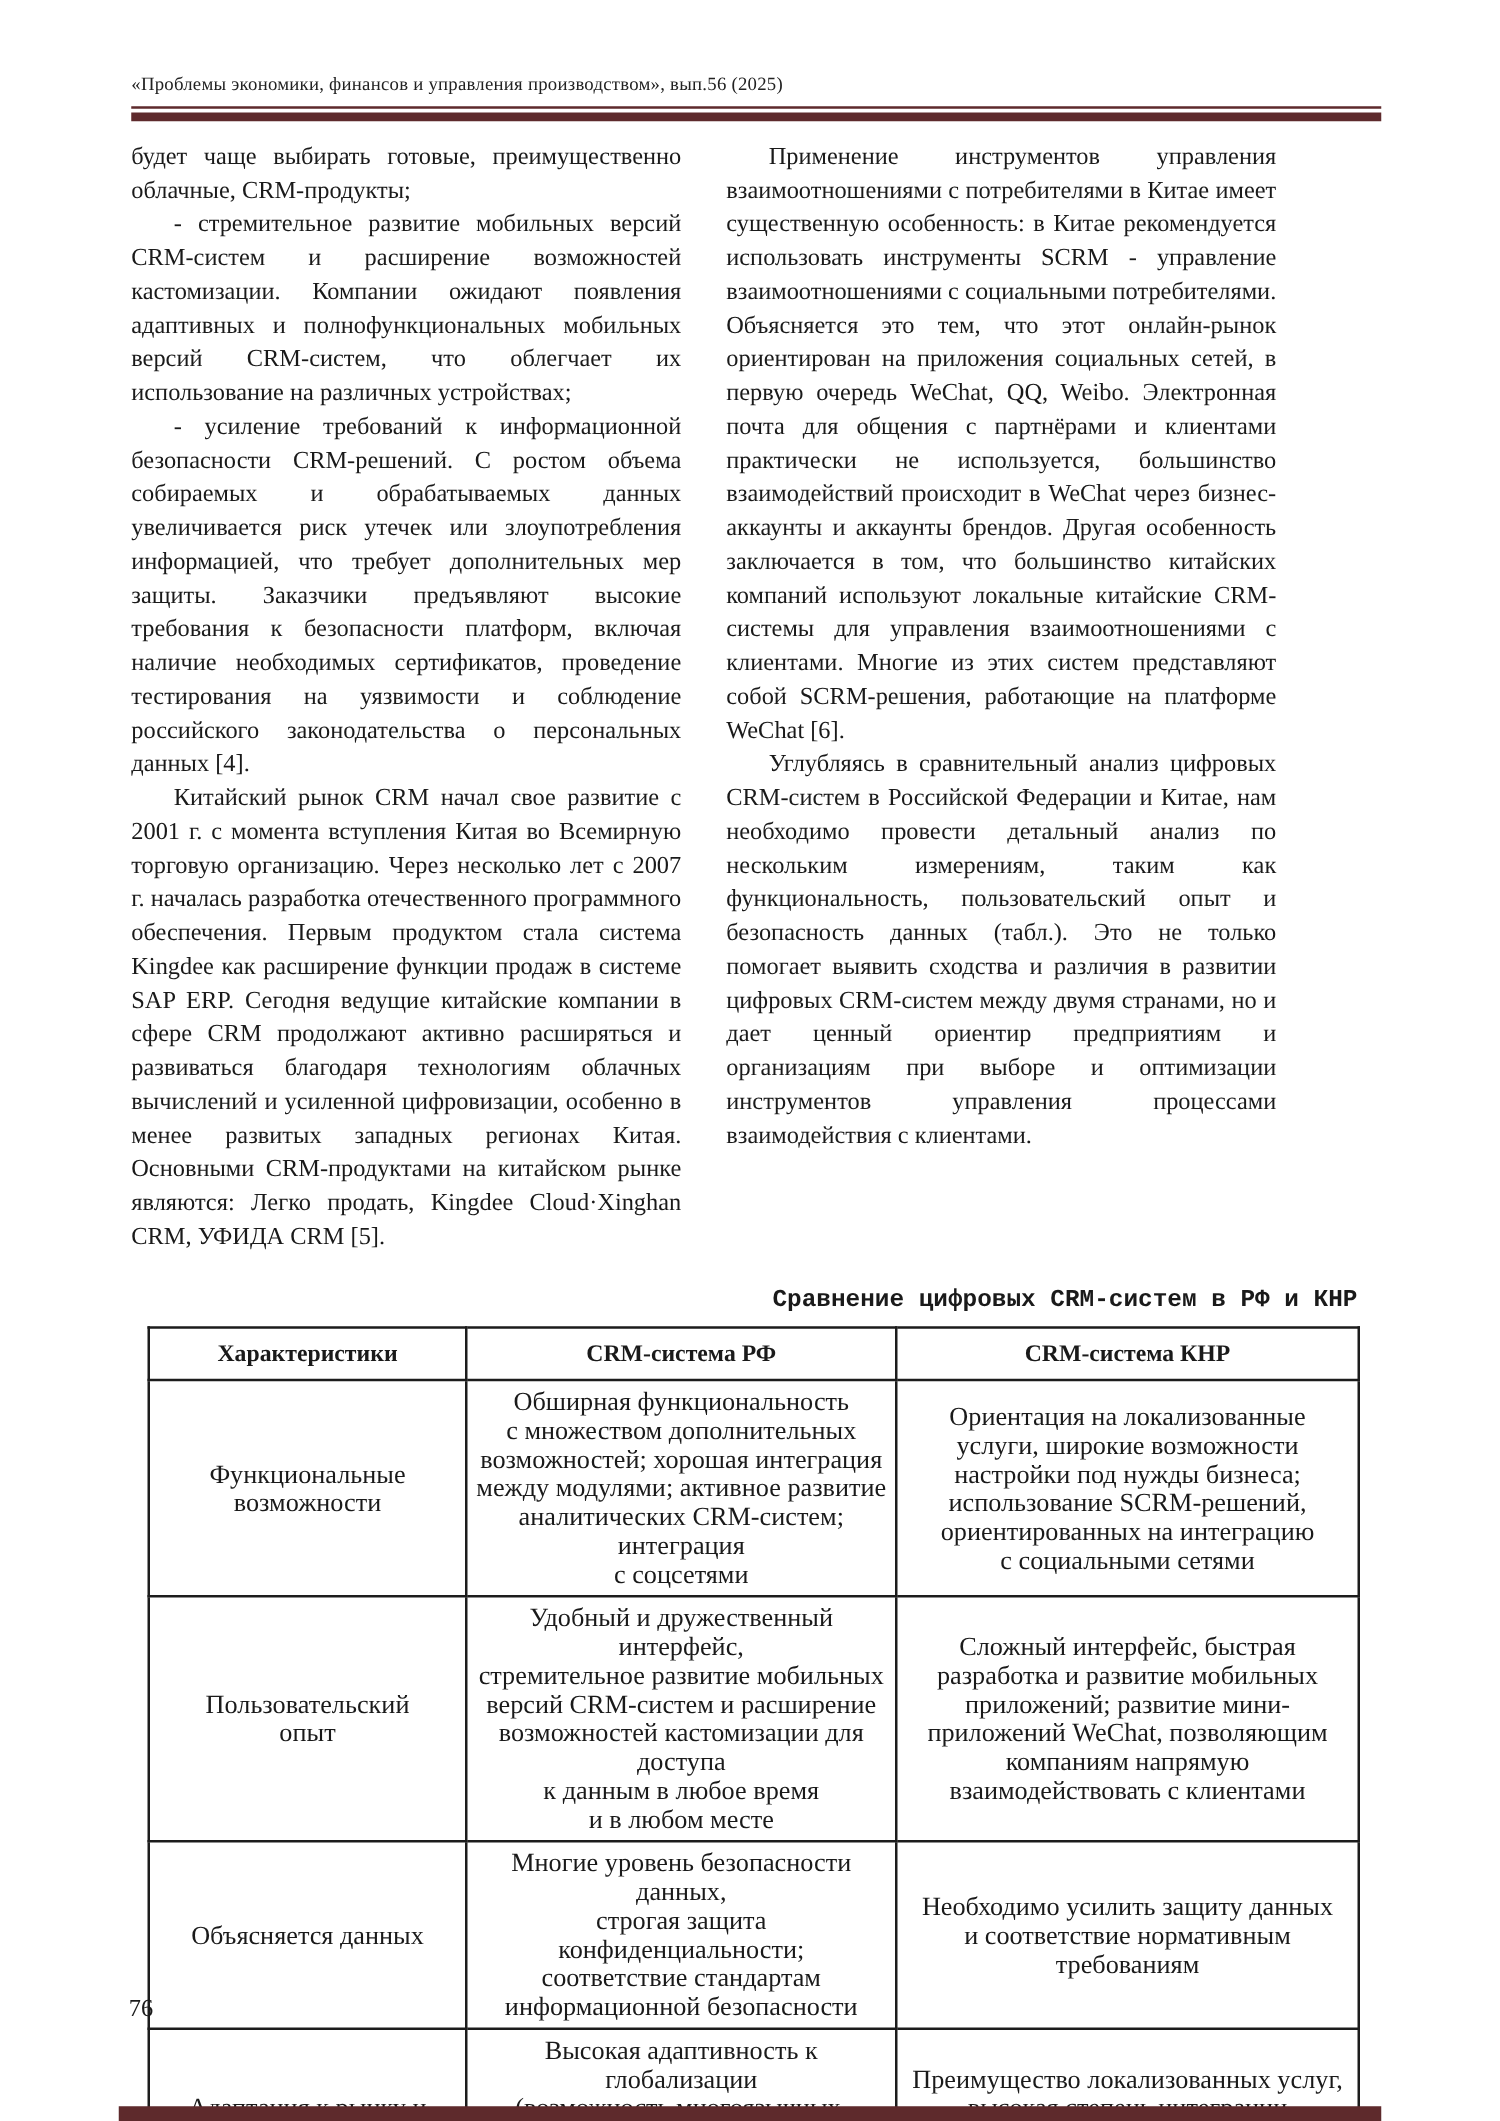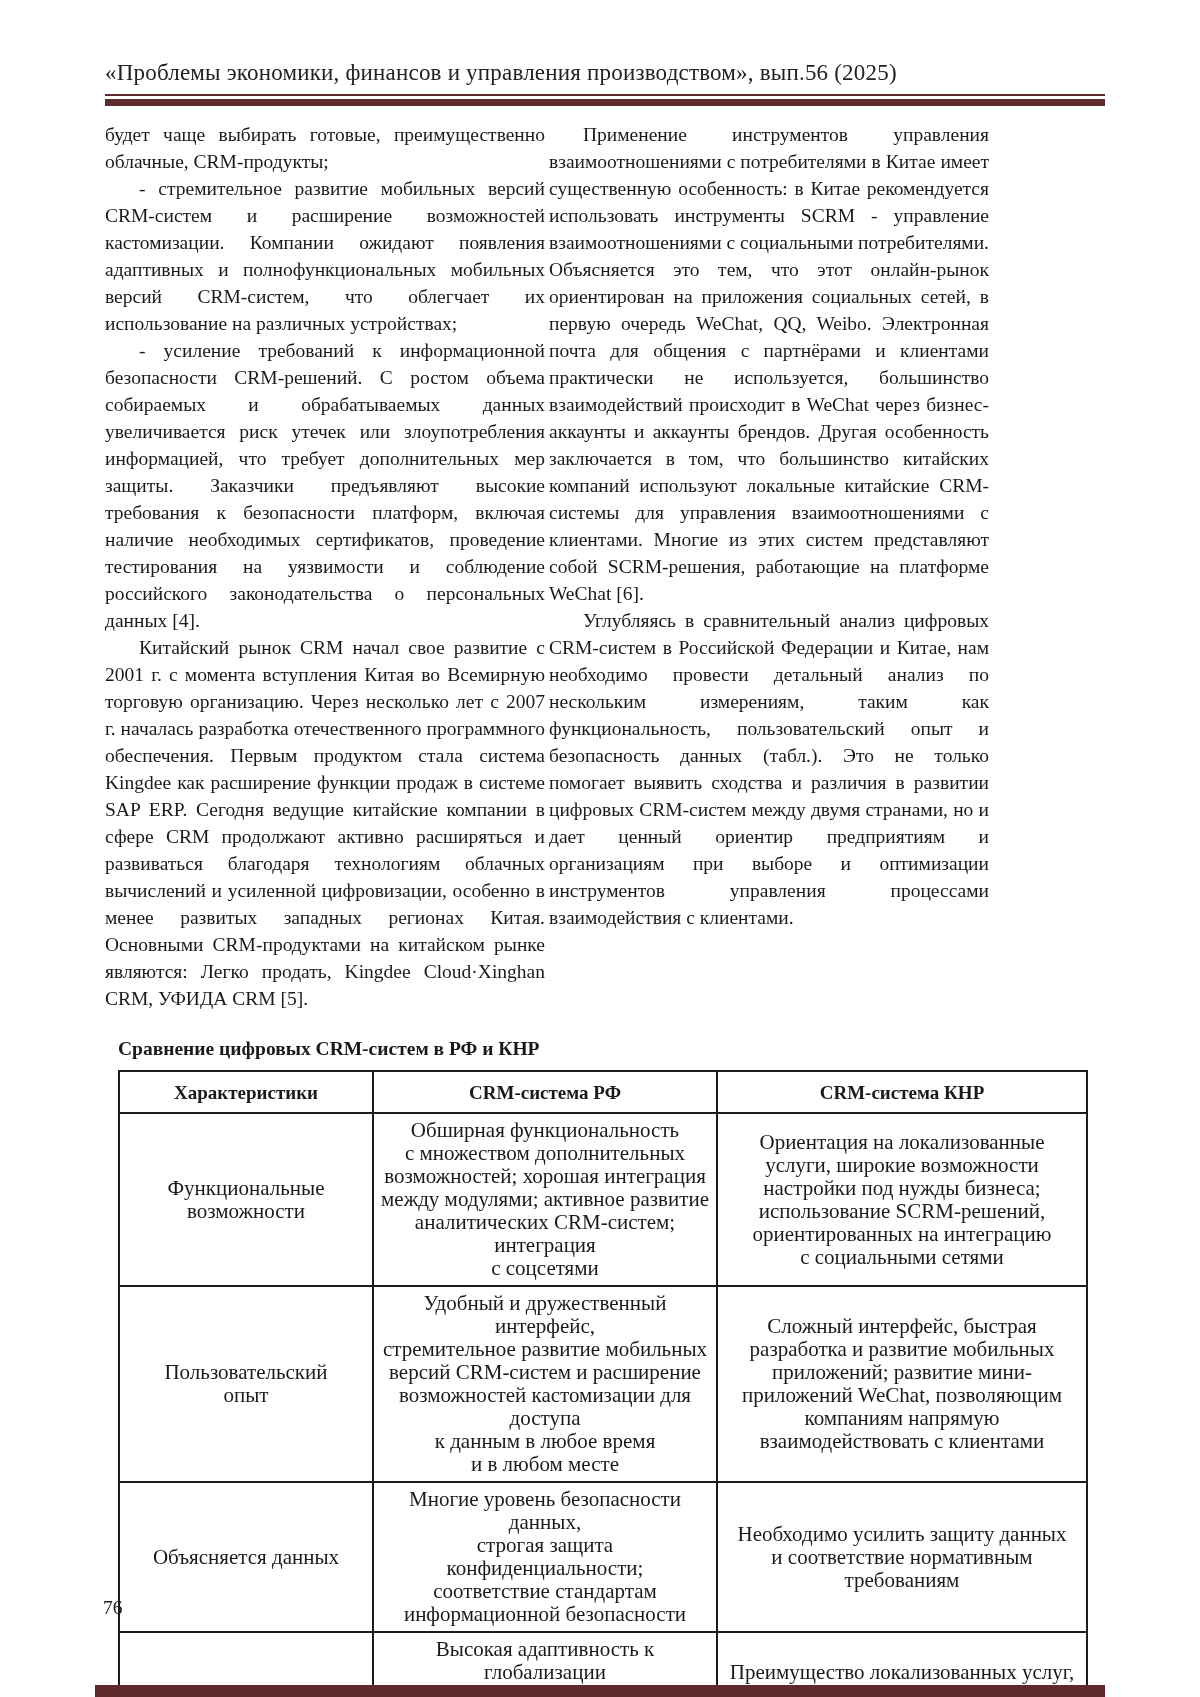--- a/index.html
+++ b/index.html
@@ -10,50 +10,51 @@
     color: #1a1a1a;
     font-family: "Liberation Serif", "DejaVu Serif", serif;
     position: relative;
     overflow: hidden;
   }
   .content { padding: 0 95px 0 105px; }
 
   
   .journal-header { padding-top: 60px; }
   .journal-title {
-    font-size: 23px;
+    font-size: 15px;
     letter-spacing: 0.2px;
     color: #222222;
   }
   .rule-thin  { height: 2px; background: var(--accent, #5e2a2c); margin-top: 8px; }
   .rule-thick { height: 7px; background: var(--accent, #5e2a2c); margin-top: 3px; }
 
   
   .columns {
     display: flex;
-    gap: 4px;
+    gap: 36px;
     margin-top: 15px;
   }
   .col { width: 440px; }
   .col p {
     margin: 0;
     font-size: 19.5px;
     line-height: 27px;
     text-align: justify;
     text-justify: inter-word;
   }
   .col p.indent { text-indent: 34px; }
 
   
   .table-title {
     width: 968px;
     margin: 26px 0 10px 13px;
-    text-align: left;
+    text-align: right;
     font-weight: bold;
     font-size: 19.5px;
+    font-family: Liberation Mono, monospace;
   }
   table.cmp {
     border-collapse: collapse;
     margin-left: 13px;
     width: 968px;
     table-layout: fixed;
     border-radius: 25px;
   }
   table.cmp col.c1 { width: 254px; }
   table.cmp col.c2 { width: 344px; }

